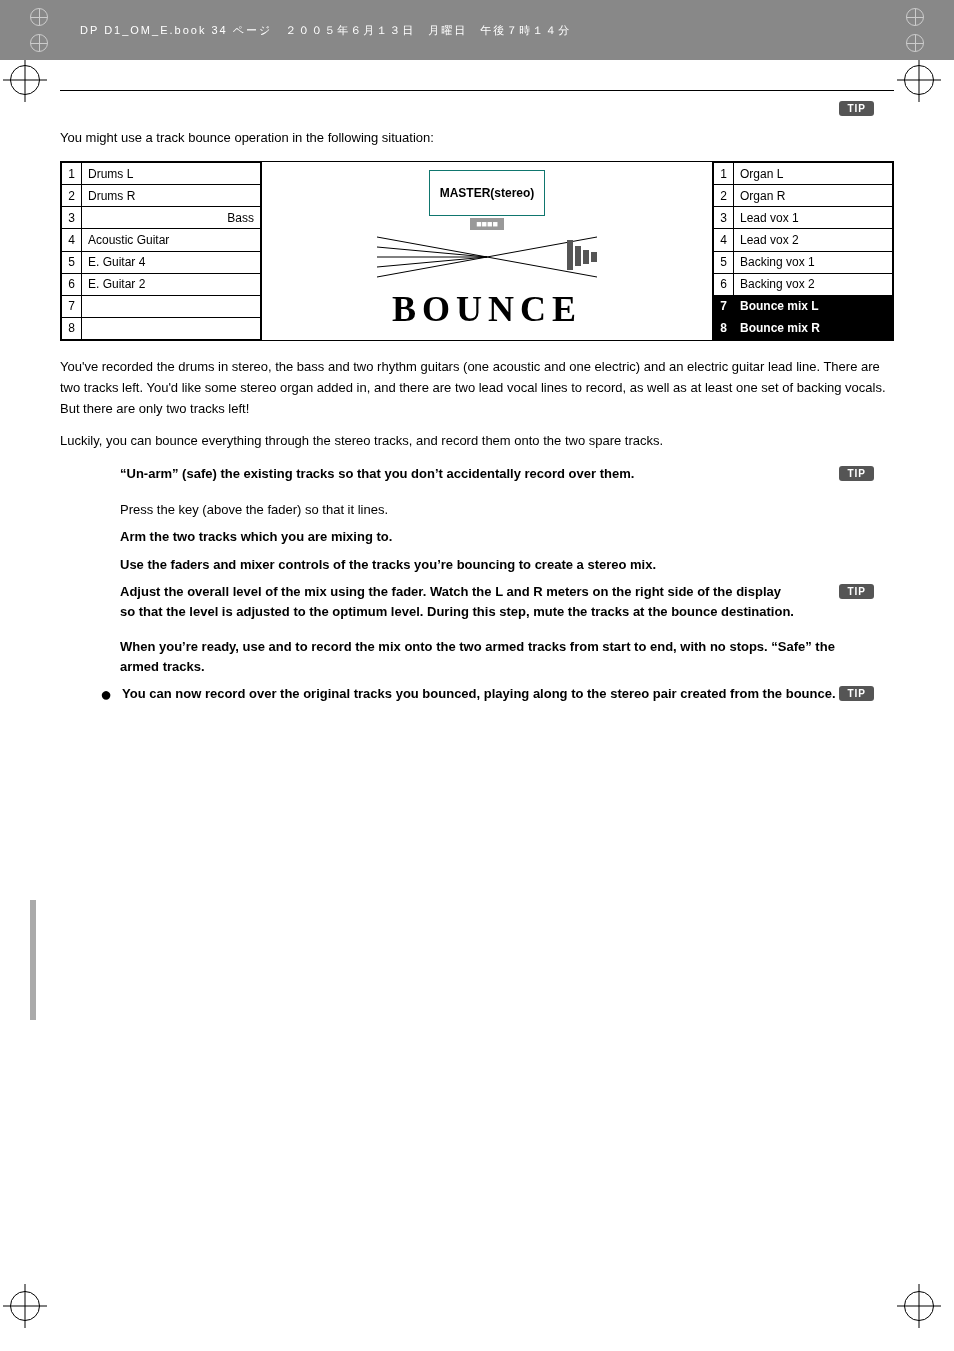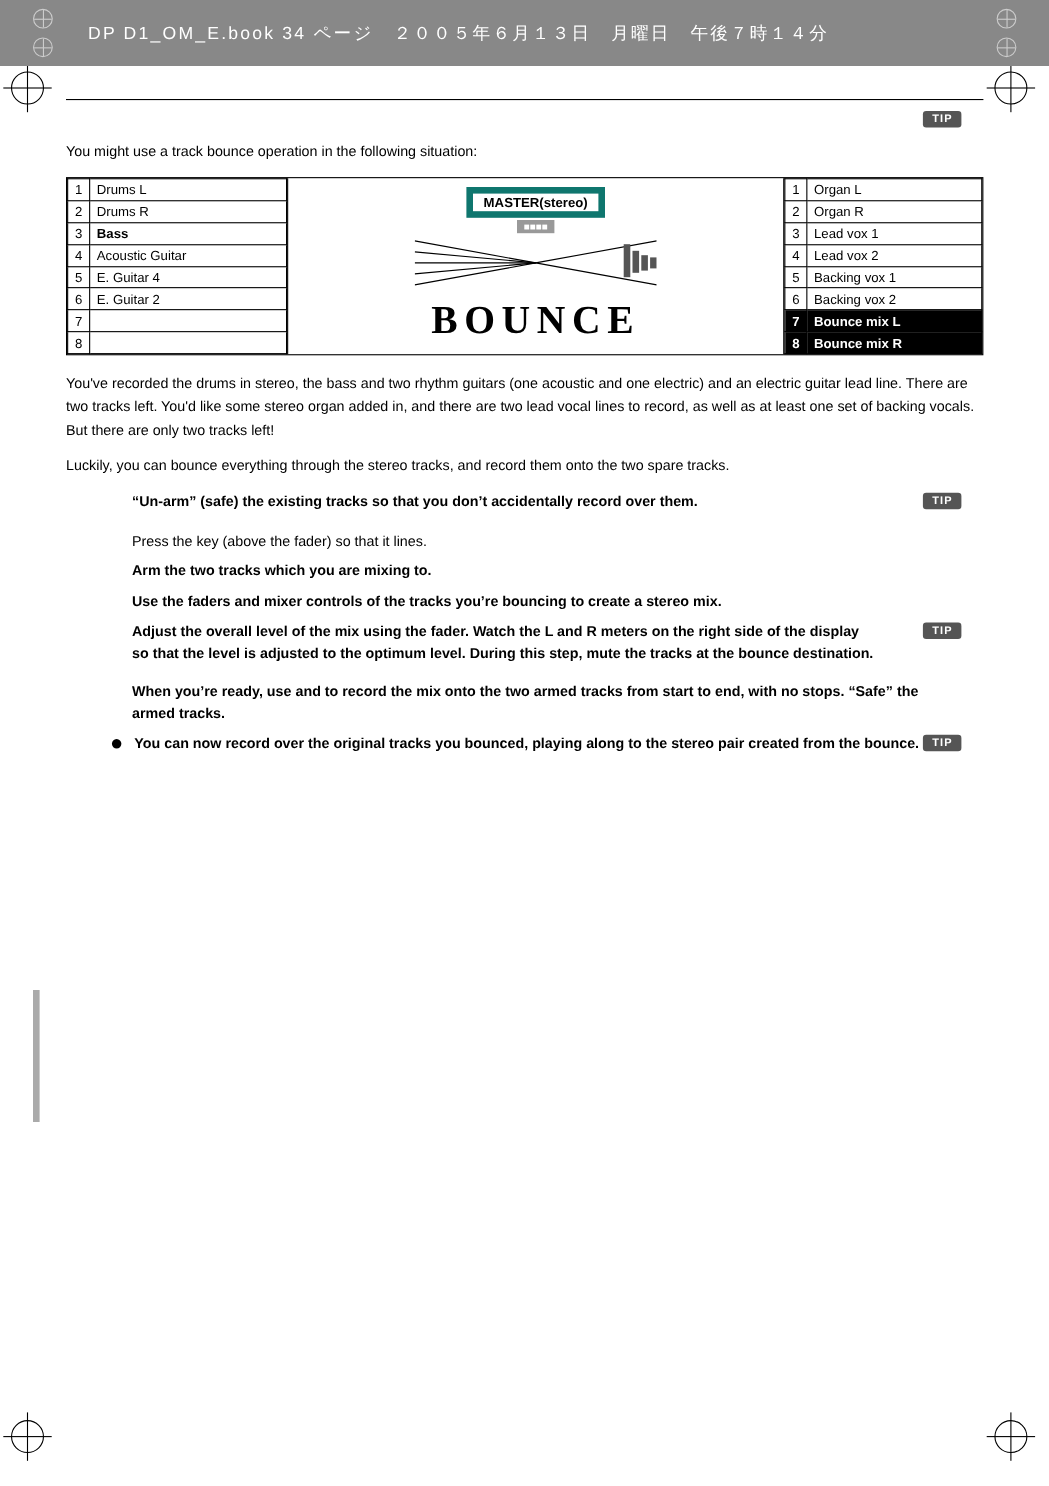--- a/index.html
+++ b/index.html
@@ -17,21 +17,21 @@
     .header-bar {
       background: #888;
       width: 100%;
       height: 60px;
       position: relative;
       display: flex;
       align-items: center;
     }
     .header-text {
       color: #fff;
-      font-size: 16px;
+      font-size: 11px;
       padding-left: 80px;
       letter-spacing: 2px;
     }
     .corner-mark {
       position: absolute;
       width: 18px;
       height: 18px;
       border: 1.5px solid #ccc;
       border-radius: 50%;
     }
@@ -96,21 +96,22 @@
       padding: 2px 6px;
       font-size: 12px;
       white-space: nowrap;
     }
     .track-table td:first-child {
       width: 20px;
       text-align: center;
       font-weight: normal;
     }
     .track-table td.bold-name {
-      font-weight: bold;
+      font-weight: normal;
+      text-align: right;
     }
 
     .bounce-text {
       font-size: 36px;
       font-weight: bold;
       font-family: 'Times New Roman', serif;
       letter-spacing: 6px;
       margin: 6px 0;
     }
 
@@ -294,21 +295,21 @@
           </tr>
           <tr>
             <td>8</td>
             <td></td>
           </tr>
         </tbody>
     </table>
 
     <div style="flex:1; display:flex; flex-direction:column; align-items:center; justify-content:space-between; border-left:1px solid #000; border-right:1px solid #000; position:relative; min-width:260px; padding:4px 0;">
 
-      <div style="font-size:12px; font-weight:bold; text-align:center; margin-top:4px; border:6px solid #0f766e; padding:1px 10px; background:#fff;">MASTER(stereo)</div>
+      <div style="font-size:12px; font-weight:bold; text-align:center; margin-top:4px; border:1px solid #0f766e; padding:15px 10px; background:#fff;">MASTER(stereo)</div>
 
       <div style="font-size:9px; background:#999; color:#fff; padding:1px 6px; margin:2px 0;">■■■■</div>
 
       <svg width="220" height="50" viewBox="0 0 220 50">
 
         <line x1="0" y1="5" x2="110" y2="25" stroke="#000" stroke-width="1"></line>
         <line x1="0" y1="15" x2="110" y2="25" stroke="#000" stroke-width="1"></line>
         <line x1="0" y1="25" x2="110" y2="25" stroke="#000" stroke-width="1"></line>
         <line x1="0" y1="35" x2="110" y2="25" stroke="#000" stroke-width="1"></line>
         <line x1="0" y1="45" x2="110" y2="25" stroke="#000" stroke-width="1"></line>

